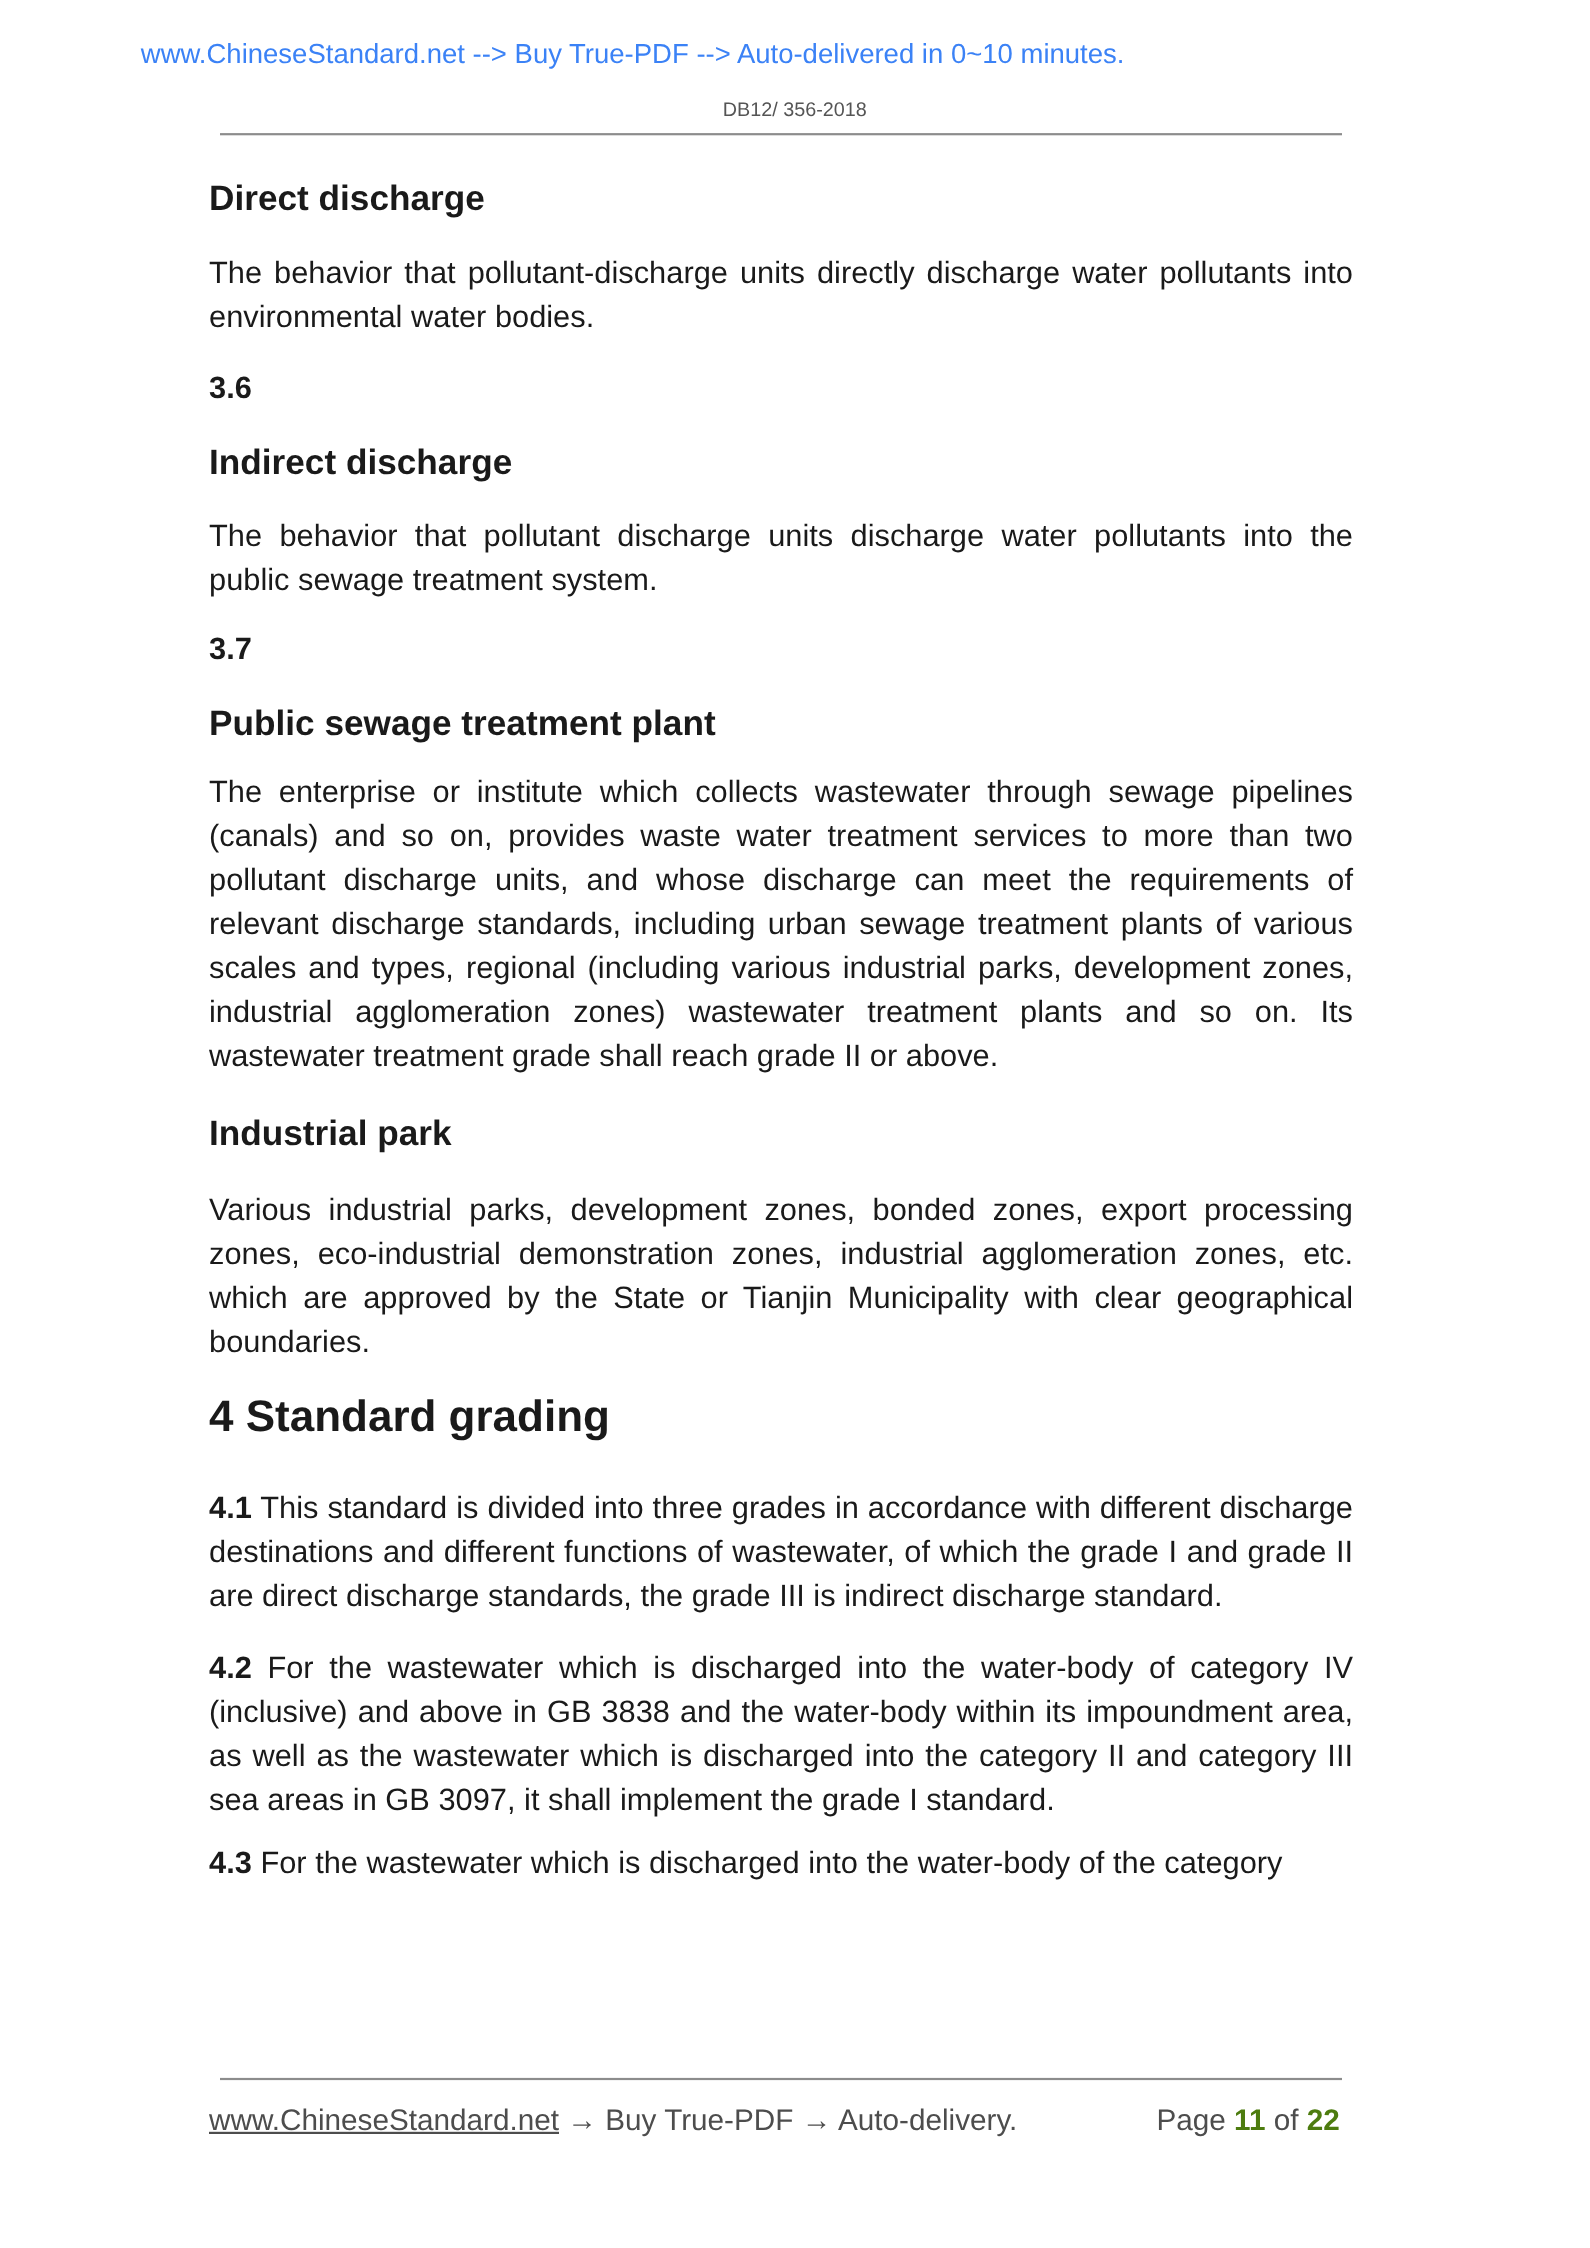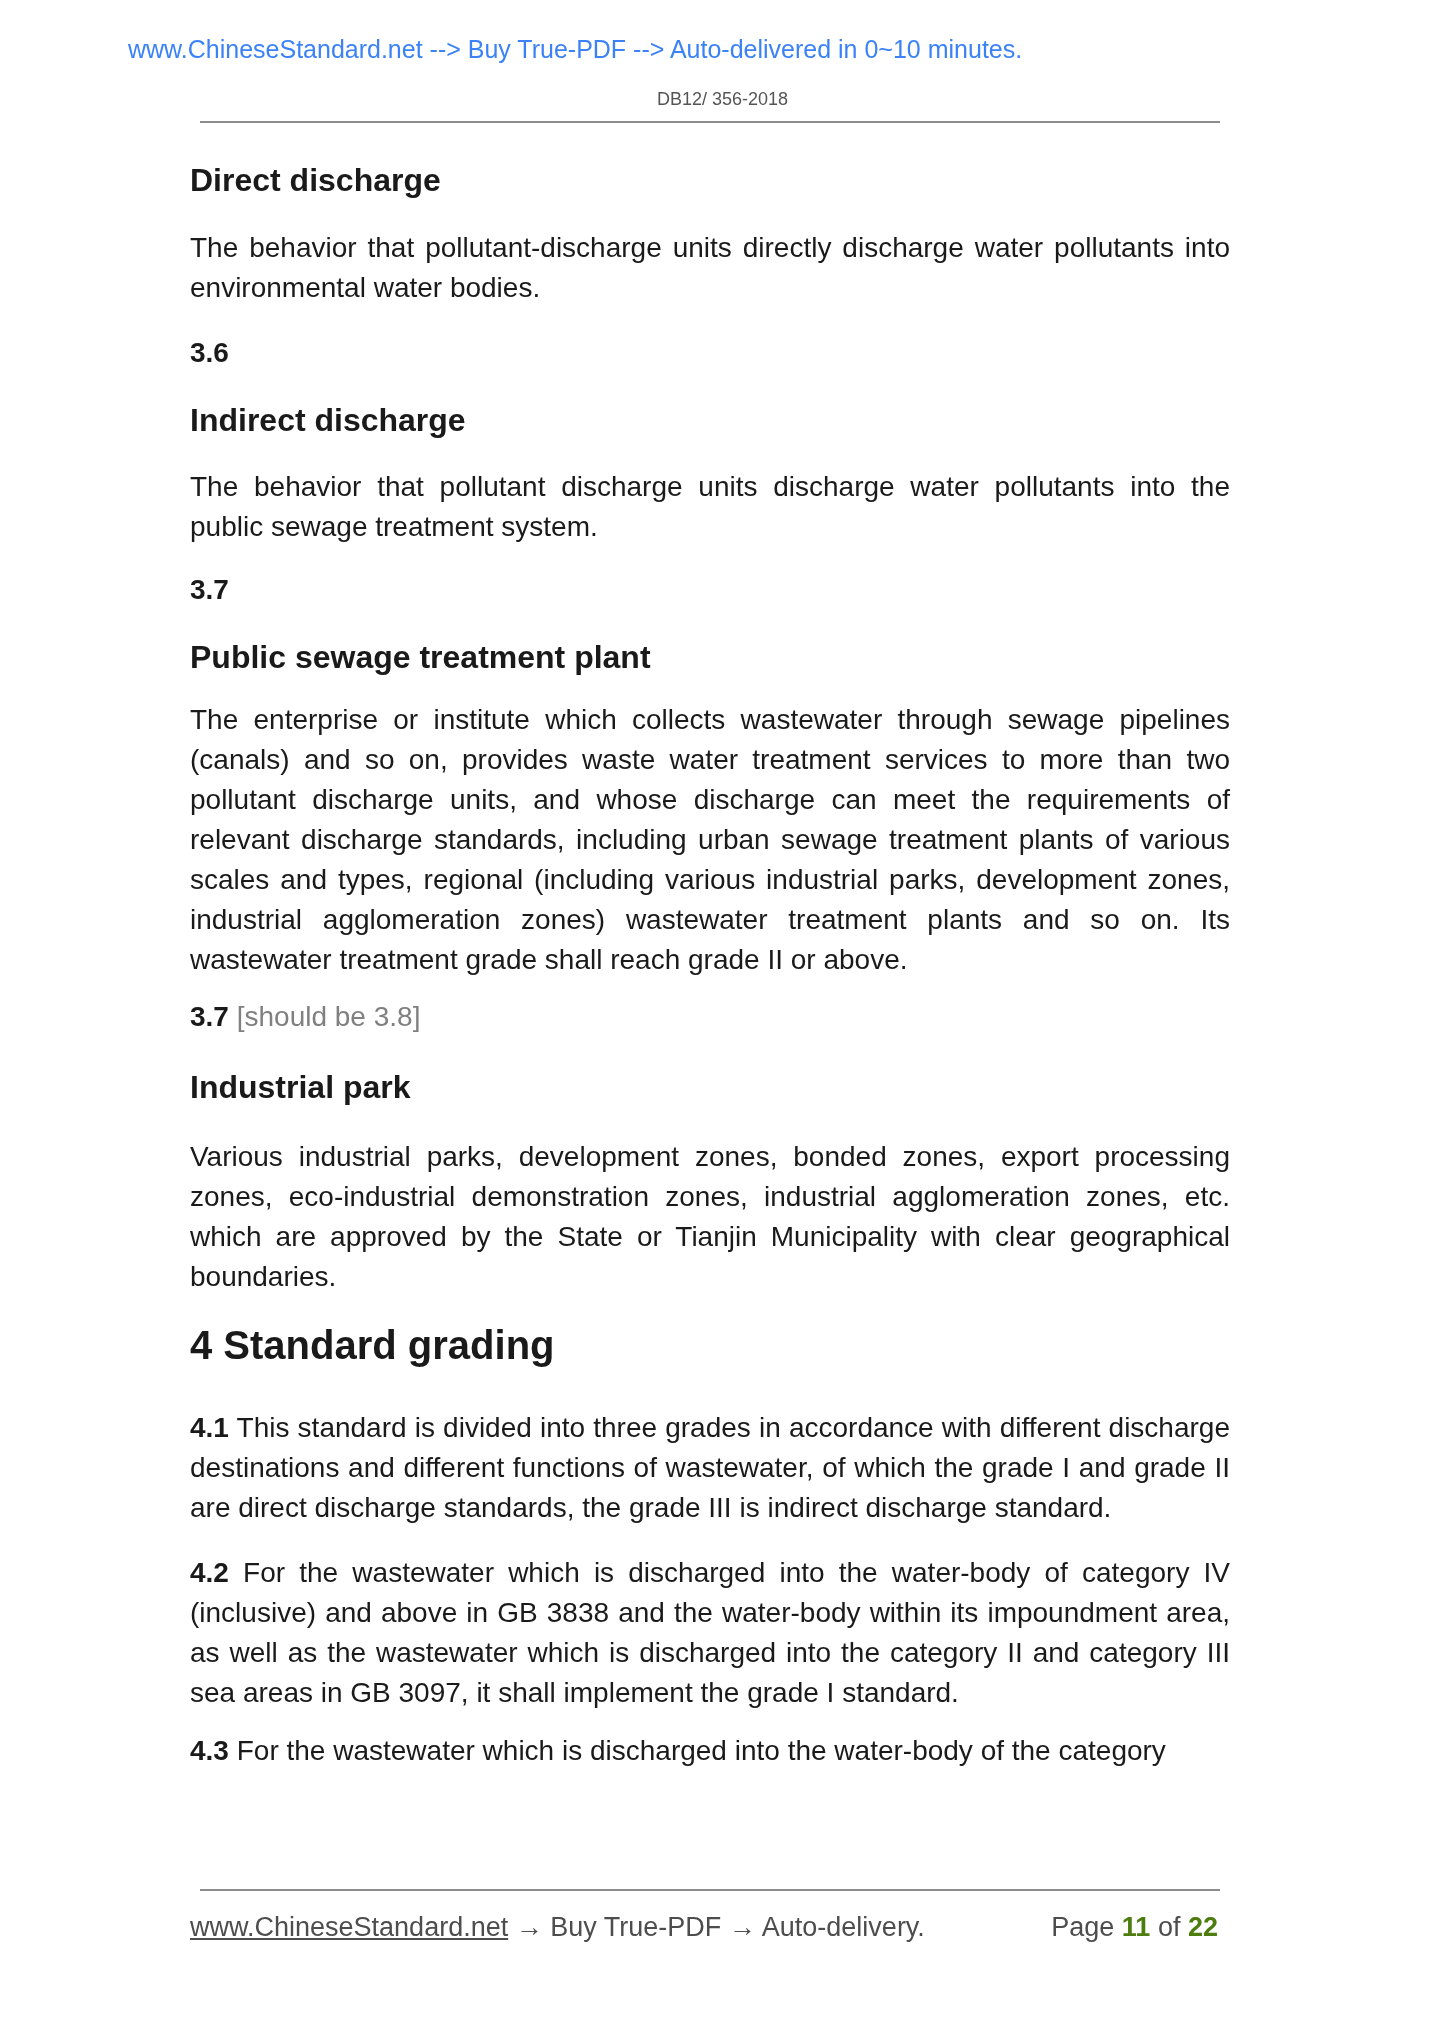--- a/index.html
+++ b/index.html
@@ -69,21 +69,20 @@
   <p class="indent just mt28">The behavior that pollutant-discharge units directly discharge water pollutants into environmental water bodies.</p>
 
   <p class="num mt25">3.6</p>
   <h3 class="term indent mt27">Indirect discharge</h3>
   <p class="indent just mt27">The behavior that pollutant discharge units discharge water pollutants into the public sewage treatment system.</p>
 
   <p class="num mt23">3.7</p>
   <h3 class="term indent mt27">Public sewage treatment plant</h3>
   <p class="indent just mt23">The enterprise or institute which collects wastewater through sewage pipelines (canals) and so on, provides waste water treatment services to more than two pollutant discharge units, and whose discharge can meet the requirements of relevant discharge standards, including urban sewage treatment plants of various scales and types, regional (including various industrial parks, development zones, industrial agglomeration zones) wastewater treatment plants and so on. Its wastewater treatment grade shall reach grade II or above.</p>
 
-  <p class="num mt17"><b>3.7</b> <span class="note">[should be 3.8]</span></p>
   <h3 class="term indent mt30">Industrial park</h3>
   <p class="indent just mt30">Various industrial parks, development zones, bonded zones, export processing zones, eco-industrial demonstration zones, industrial agglomeration zones, etc. which are approved by the State or Tianjin Municipality with clear geographical boundaries.</p>
 
   <h1 class="chapter-title">4 Standard grading</h1>
 
   <p class="clause just mt40"><b>4.1</b> <span>This standard is divided into three grades in accordance with different discharge destinations and different functions of wastewater, of which the grade I and grade II are direct discharge standards, the grade III is indirect discharge standard.</span></p>
   <p class="clause just mt25"><b>4.2</b> <span>For the wastewater which is discharged into the water-body of category IV (inclusive) and above in GB 3838 and the water-body within its impoundment area, as well as the wastewater which is discharged into the category II and category III sea areas in GB 3097, it shall implement the grade I standard.</span></p>
   <p class="clause just mt18"><b>4.3</b> <span>For the wastewater which is discharged into the water-body of the category</span></p>
 
 </div>

